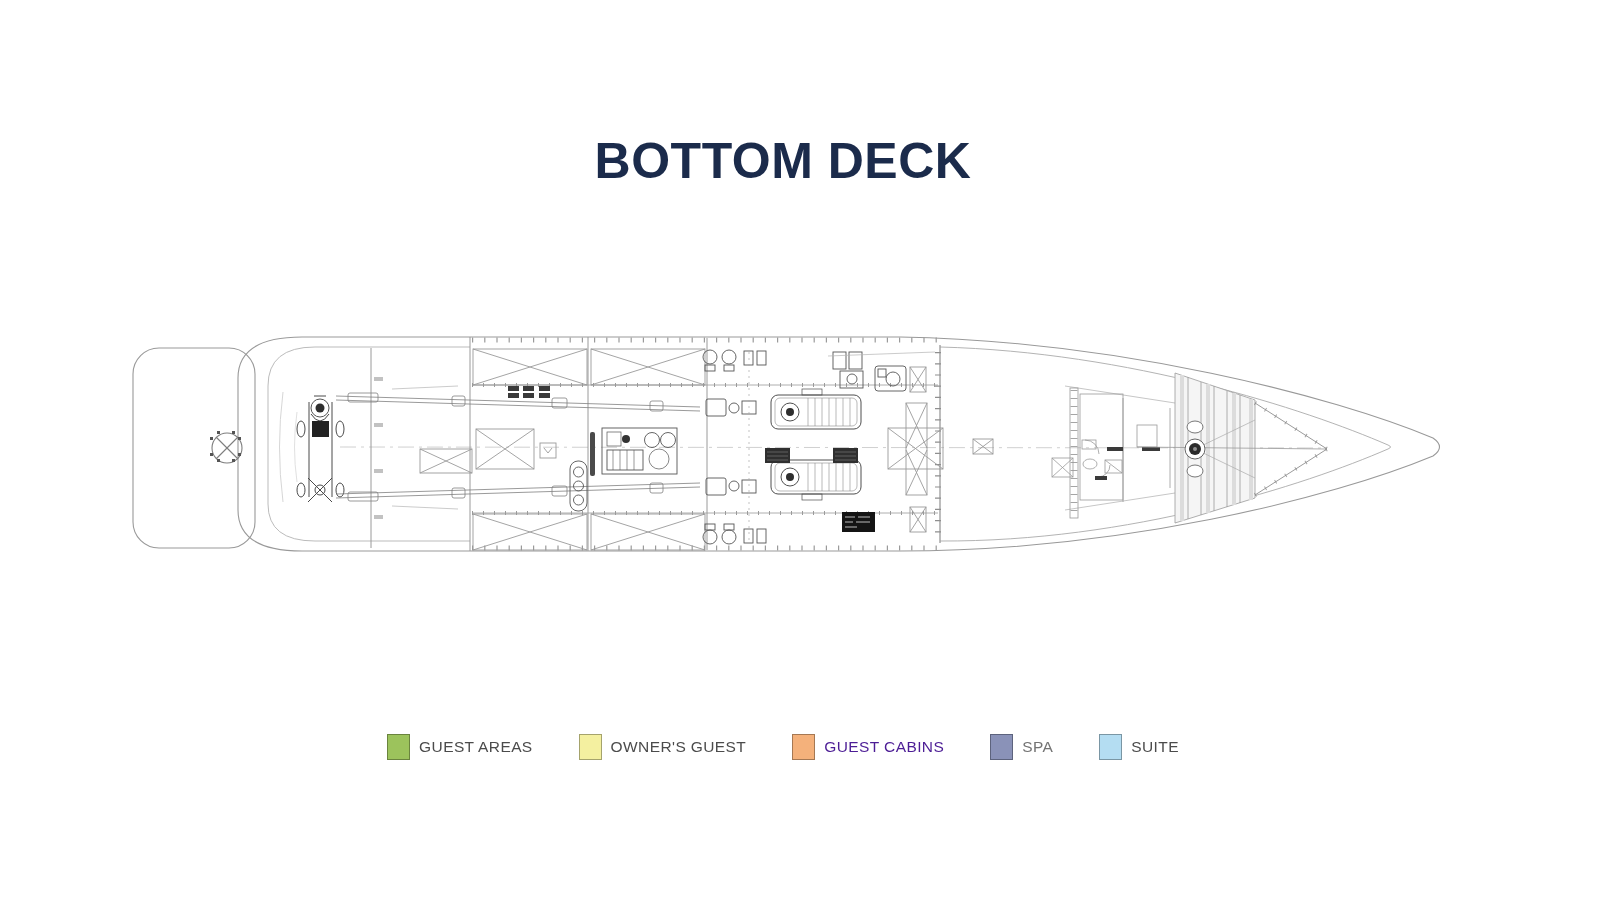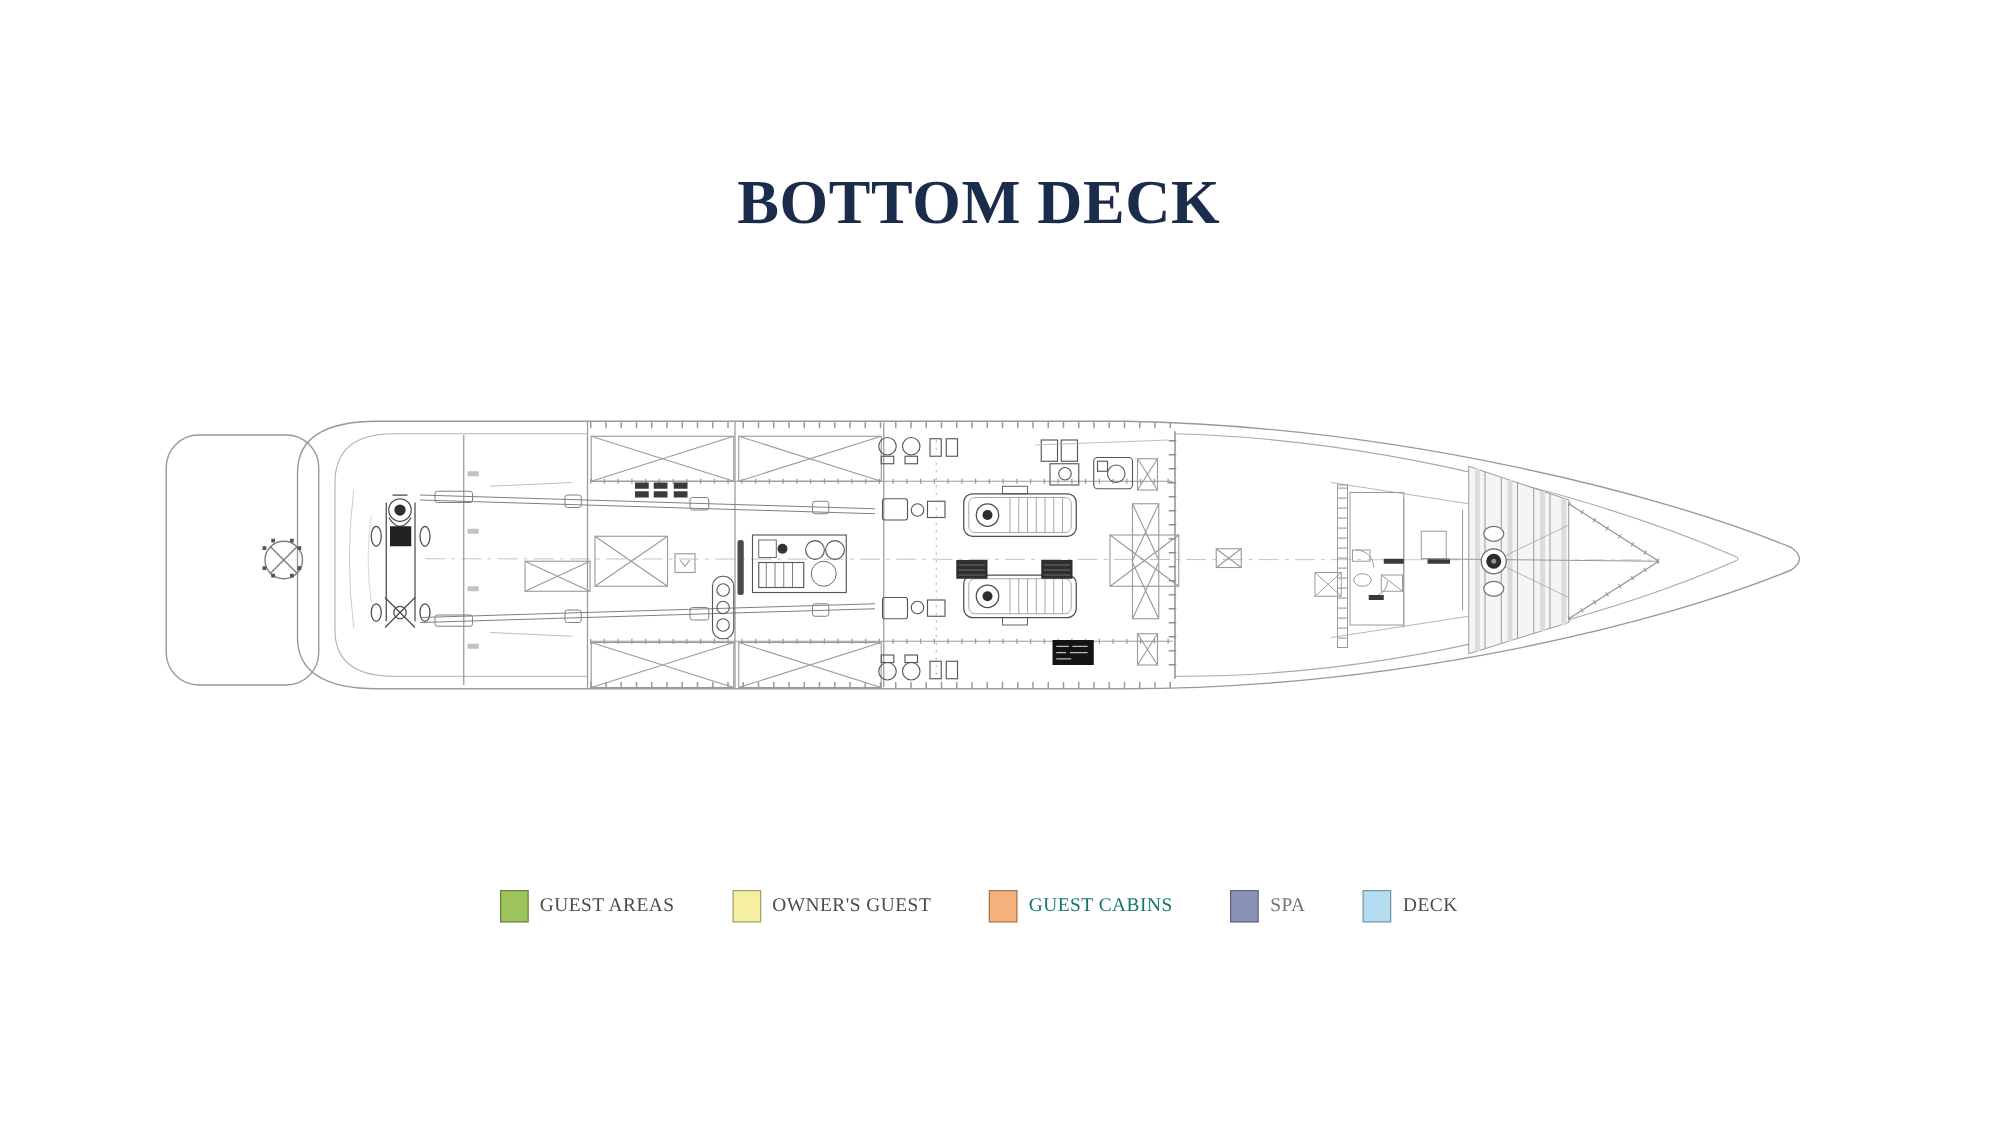--- a/index.html
+++ b/index.html
@@ -1,27 +1,27 @@
 <!DOCTYPE html>
 <html><head>
 <meta charset="utf-8">
 <style>
   html,body{margin:0;padding:0;background:#ffffff;}
   body{font-family:"Liberation Sans", sans-serif; -webkit-font-smoothing:antialiased;}
-  .page{position:relative;width:1600px;height:900px;background:#fff;overflow:hidden;font-family:Liberation Serif, serif;}
+  .page{position:relative;width:1600px;height:900px;background:#fff;overflow:hidden;}
   .content{position:absolute;left:0;top:0;width:1566px;height:900px;}
   .deck-title{
     position:absolute;left:0;top:134px;width:100%;
     text-align:center;font-size:50px;font-weight:bold;letter-spacing:.5px;
     color:#1b2b4b;line-height:1.1;
   }
   .plan-wrap{position:absolute;left:125px;top:325px;width:1330px;height:235px;}
   .plan-wrap svg{display:block;width:100%;height:100%;}
   .legend{
-    position:absolute;left:0;top:712px;width:100%;
+    position:absolute;left:0;top:734px;width:100%;
     display:flex;justify-content:center;align-items:center;gap:46px;
   }
   .legend-item{display:flex;align-items:center;gap:9px;}
   .swatch{display:inline-block;width:23px;height:26px;border:1px solid rgba(0,0,0,.32);box-sizing:border-box;}
   .legend-label{font-size:15.5px;color:#4b4b4b;letter-spacing:.4px;font-weight:500;}
 </style>
 </head>
 <body>
 
 <div class="page">
@@ -293,26 +293,26 @@
       <div class="legend-item">
         <span class="swatch" style="background: rgb(156, 195, 92);"></span>
         <span class="legend-label" style="color: rgb(75, 75, 75);">GUEST AREAS</span>
       </div>
       <div class="legend-item">
         <span class="swatch" style="background: rgb(244, 240, 160);"></span>
         <span class="legend-label" style="color: rgb(75, 75, 75);">OWNER'S GUEST</span>
       </div>
       <div class="legend-item">
         <span class="swatch" style="background: rgb(244, 177, 123);"></span>
-        <span class="legend-label" style="color: #0f766e; text-align: center;">GUEST CABINS</span>
+        <span class="legend-label" style="color: #4c1d95; text-align: center;">GUEST CABINS</span>
       </div>
       <div class="legend-item">
         <span class="swatch" style="background: rgb(138, 146, 184);"></span>
         <span class="legend-label" style="color: #737373;">SPA</span>
       </div>
       <div class="legend-item">
         <span class="swatch" style="background: rgb(180, 221, 242);"></span>
-        <span class="legend-label" style="color: rgb(75, 75, 75);">DECK</span>
+        <span class="legend-label" style="color: rgb(75, 75, 75);">SUITE</span>
       </div>
     </div>
 
   </div>
 </div>
 
 </body></html>

